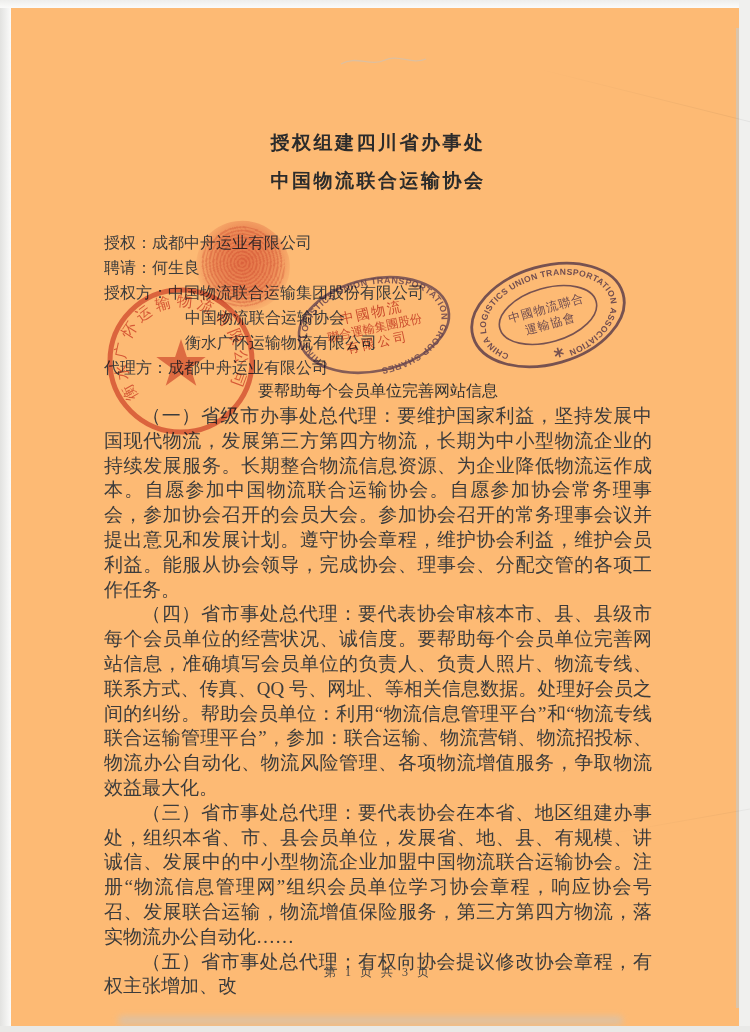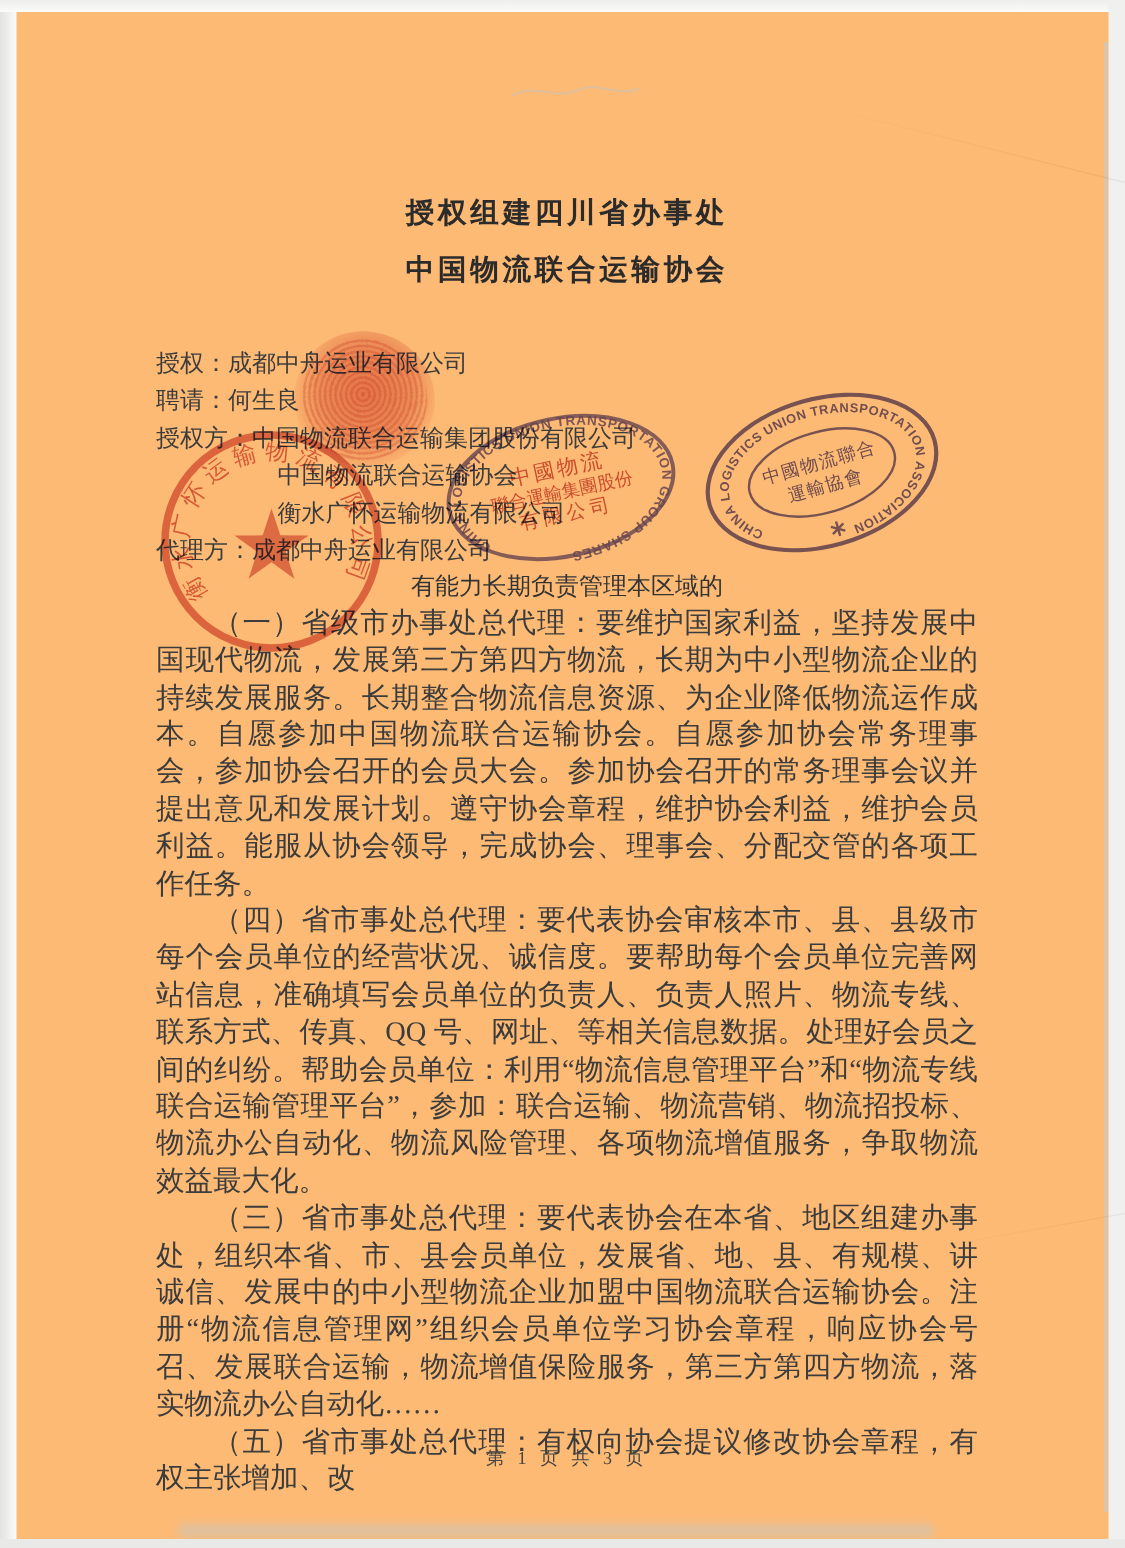--- a/index.html
+++ b/index.html
@@ -78,21 +78,21 @@
 
   <div class="parties">
     <div>授权：成都中舟运业有限公司</div>
     <div>聘请：何生良</div>
     <div>授权方：中国物流联合运输集团股份有限公司</div>
     <div class="party-cont">中国物流联合运输协会</div>
     <div class="party-cont">衡水广怀运输物流有限公司</div>
     <div>代理方：成都中舟运业有限公司</div>
   </div>
 
-  <div class="section-heading">有能力长期负责管理本区域的</div>
+  <div class="section-heading">要帮助每个会员单位完善网站信息</div>
 
   <div class="body-text">
     <p>（一）省级市办事处总代理：要维护国家利益，坚持发展中国现代物流，发展第三方第四方物流，长期为中小型物流企业的持续发展服务。长期整合物流信息资源、为企业降低物流运作成本。自愿参加中国物流联合运输协会。自愿参加协会常务理事会，参加协会召开的会员大会。参加协会召开的常务理事会议并提出意见和发展计划。遵守协会章程，维护协会利益，维护会员利益。能服从协会领导，完成协会、理事会、分配交管的各项工作任务。</p>
     <p>（四）省市事处总代理：要代表协会审核本市、县、县级市每个会员单位的经营状况、诚信度。要帮助每个会员单位完善网站信息，准确填写会员单位的负责人、负责人照片、物流专线、联系方式、传真、QQ 号、网址、等相关信息数据。处理好会员之间的纠纷。帮助会员单位：利用“物流信息管理平台”和“物流专线联合运输管理平台”，参加：联合运输、物流营销、物流招投标、物流办公自动化、物流风险管理、各项物流增值服务，争取物流效益最大化。</p>
     <p>（三）省市事处总代理：要代表协会在本省、地区组建办事处，组织本省、市、县会员单位，发展省、地、县、有规模、讲诚信、发展中的中小型物流企业加盟中国物流联合运输协会。注册“物流信息管理网”组织会员单位学习协会章程，响应协会号召、发展联合运输，物流增值保险服务，第三方第四方物流，落实物流办公自动化……</p>
     <p>（五）省市事处总代理：有权向协会提议修改协会章程，有权主张增加、改</p>
   </div>
 
   <div class="page-footer">第 1 页 共 3 页</div>
 

